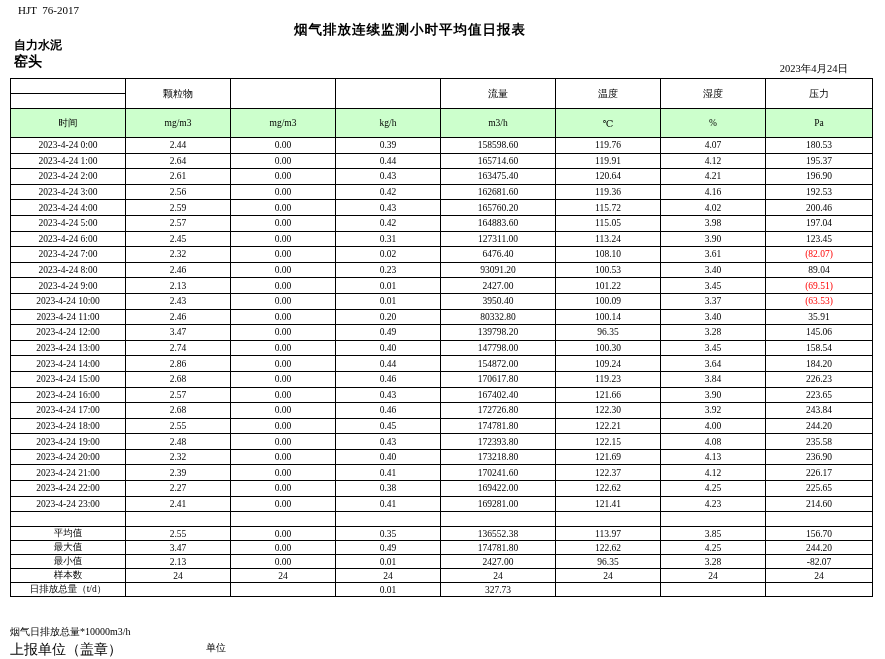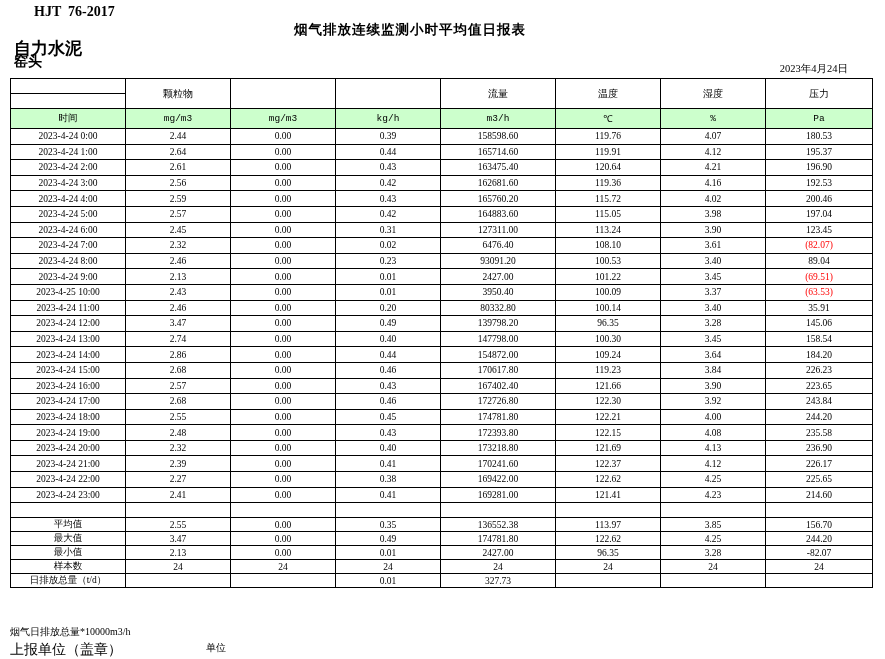--- a/index.html
+++ b/index.html
@@ -2,35 +2,35 @@
 <html style="--green: #ccffcc; --red: #ff0000;"><head>
 <meta charset="utf-8">
 <style>
   :root { --green:#ccffcc; --red:#ff0000; }
   * { box-sizing:border-box; }
   html,body { margin:0; padding:0; }
   body {
     width:885px; height:659px; background:#ffffff; position:relative;
     overflow:hidden; font-family:"Liberation Serif","DejaVu Serif",serif; color:#000;
   }
-  .doc-code { position:absolute; top:4px; left:18px; font-size:14px; font-weight:bold; white-space:pre;margin-left:16px; }
+  .doc-code { position:absolute; top:4px; left:18px; font-size:11px; font-weight:normal; white-space:pre; }
   .report-title { position:absolute; top:21px; left:0; width:820px; text-align:center; font-size:13.5px; font-weight:bold; letter-spacing:1px; }
-  .company { position:absolute; top:37px; left:14px; font-size:17px; font-weight:bold; }
+  .company { position:absolute; top:37px; left:14px; font-size:12px; font-weight:bold; }
   .station { position:absolute; top:53px; left:14px; font-size:14px; font-weight:bold; }
   .report-date { position:absolute; top:62px; right:37px; font-size:10.5px;text-align:right; }
   table.report {
     position:absolute; top:78px; left:10px; width:862px;
     border-collapse:collapse; table-layout:fixed;
   }
   table.report td {
     border:1px solid #000; font-size:9.5px; text-align:center;
     padding:0 2px; white-space:nowrap; overflow:hidden; vertical-align:middle;
   }
   tr.group-row td { height:15px; font-size:10px; }
-  tr.unit-row td { height:20px; background:var(--green); font-size:9.5px;font-family:Liberation Mono, monospace; }
+  tr.unit-row td { height:29px; background:var(--green); font-size:9.5px; }
   tr.data-row td { height:15.6px; }
   tr.spacer-row td { height:15px; }
   tr.summary-row td { height:14px; }
   td.neg { color:var(--red); }
   td.left-label { text-align:left; padding-left:3px;margin-top:13px; }
   .note-total { position:absolute; top:625px; left:10px; font-size:10px; }
   .note-seal { position:absolute; top:641px; left:10px; font-size:14px; }
   .note-unit { position:absolute; top:641px; left:170px; font-size:10px;margin-left:36px; }
 </style>
 </head>
@@ -173,21 +173,21 @@
         <td>2023-4-24 9:00</td>
         <td>2.13</td>
         <td>0.00</td>
         <td>0.01</td>
         <td>2427.00</td>
         <td>101.22</td>
         <td>3.45</td>
         <td class="neg">(69.51)</td>
       </tr>
       <tr class="data-row">
-        <td>2023-4-25 10:00</td>
+        <td>2023-4-24 10:00</td>
         <td>2.43</td>
         <td>0.00</td>
         <td>0.01</td>
         <td>3950.40</td>
         <td>100.09</td>
         <td>3.37</td>
         <td class="neg">(63.53)</td>
       </tr>
       <tr class="data-row">
         <td>2023-4-24 11:00</td>

